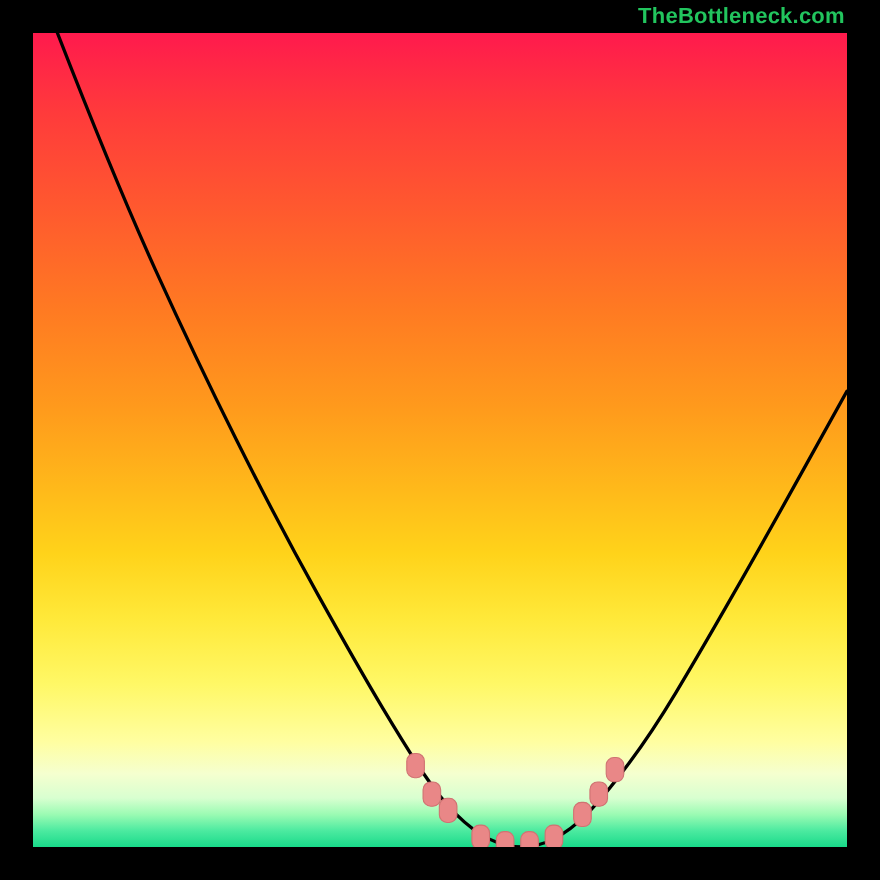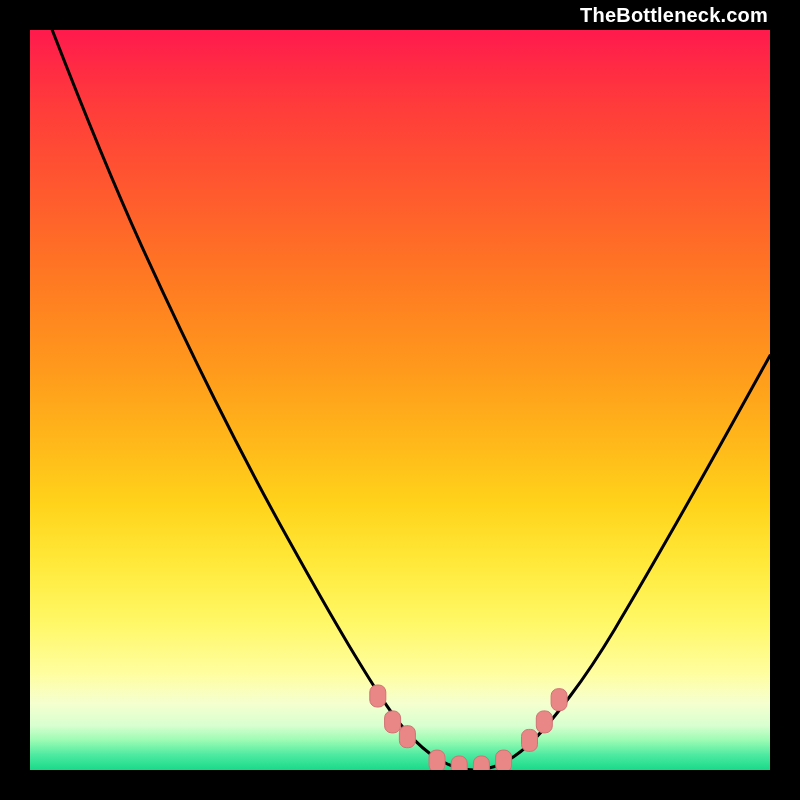--- a/index.html
+++ b/index.html
@@ -39,21 +39,21 @@
       #d8ffd0 94%,
       #9bfbb3 96%,
       #4ceaa0 98%,
       #19da8a 100%
     );
   }
   .watermark {
     position: absolute;
     top: 4px;
     right: 32px;
-    color: #ffffff;
+    color: #22c55e;
     font-size: 20px;
     font-weight: 600;
     letter-spacing: 0.2px;
     user-select: none;
   }
   svg.curve {
     position: absolute;
     left: 0;
     top: 0;
     width: 740px;

